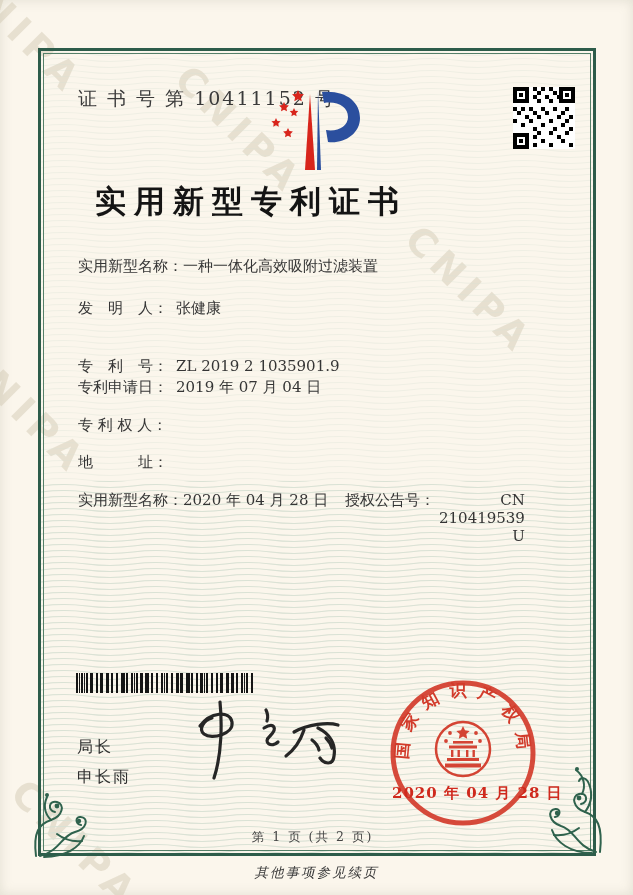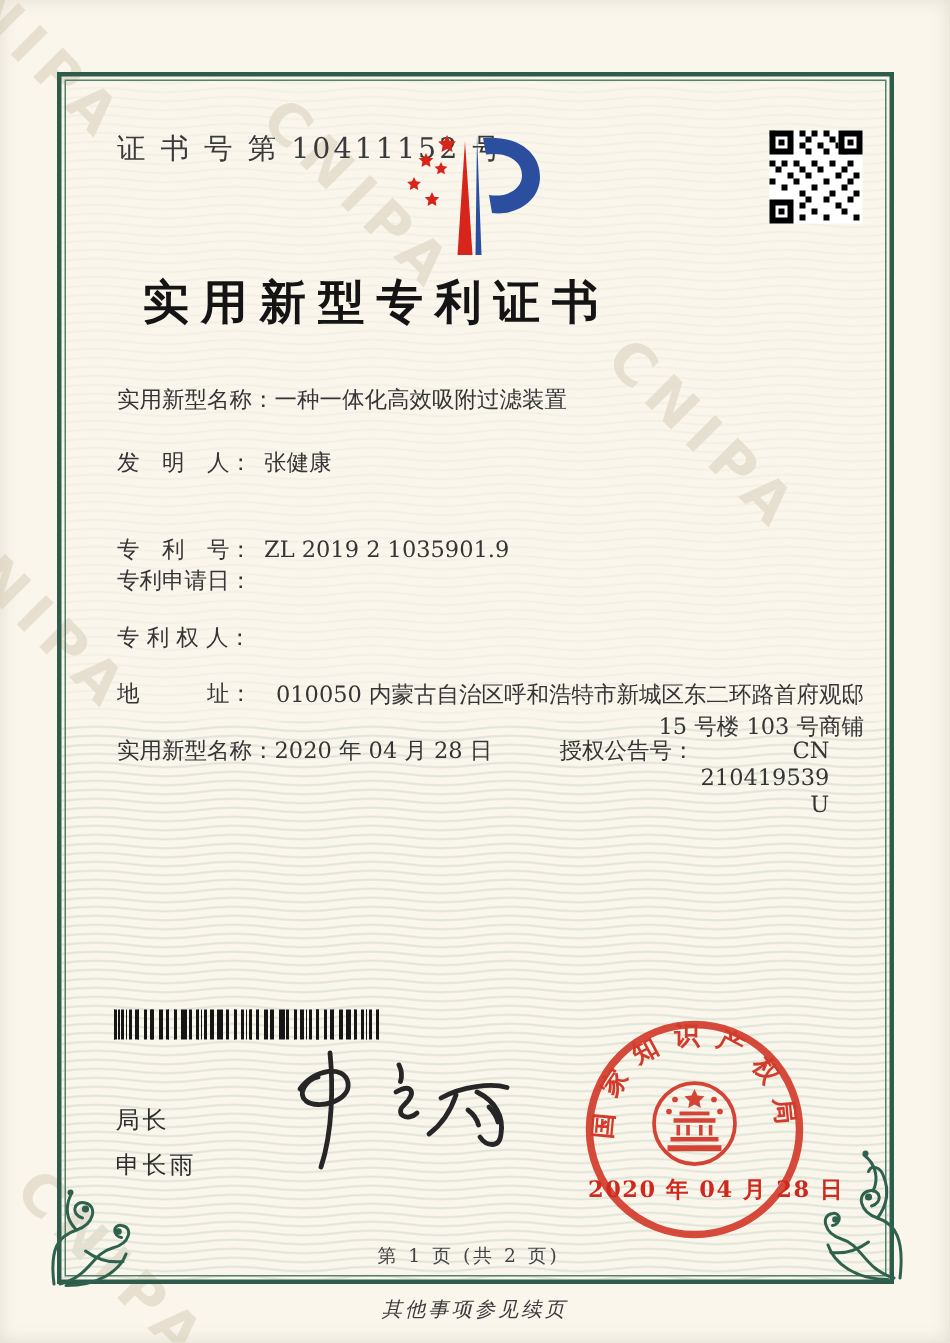--- a/index.html
+++ b/index.html
@@ -48,21 +48,21 @@
     font-size:31px; font-weight:600; letter-spacing:8px; color:#141414;
   }
   .fields { position:absolute; left:78px; top:0; width:500px; font-size:15px; color:#353535; }
   .row { position:absolute; display:flex; align-items:flex-start; }
   .lbl { flex:0 0 98px; white-space:nowrap; }
   .val { white-space:pre-wrap;text-align:right; }
   .r0{top:257px} .r1{top:299px} .r2{top:357px} .r3{top:378px} .r4{top:416px}
   .r5{top:453px; width:500px} .r5 .val{width:400px; line-height:21px;}
   .r6{top:491px}
   .pair2 { position:absolute; left:267px; top:0; display:flex; white-space:nowrap; }
-  .pair2 .lbl{flex:0 0 auto; margin-right:4px;margin-left:28px;}
+  .pair2 .lbl{flex:0 0 auto; margin-right:4px;}
   .body-text {
     position:absolute; left:75px; top:524px; width:494px;
     font-size:14.5px; font-style:italic; line-height:21.5px; color:#3b3b3b;
     text-align:justify;
   }
   .body-text p { text-indent:2em; }
   .barcode {
     position:absolute; left:76px; top:673px; width:178px; height:20px;
     background:
       repeating-linear-gradient(90deg,#151515 0 2px,transparent 2px 5px),
@@ -167,27 +167,27 @@
       <div class="row r1">
         <span class="lbl">发　明　人：</span>
         <span class="val">张健康</span>
       </div>
       <div class="row r2">
         <span class="lbl">专　利　号：</span>
         <span class="val">ZL 2019 2 1035901.9</span>
       </div>
       <div class="row r3">
         <span class="lbl">专利申请日：</span>
+        <span class="val">2019 年 07 月 04 日</span>
       </div>
       <div class="row r4">
         <span class="lbl">专 利 权 人：</span>
       </div>
       <div class="row r5">
         <span class="lbl">地　　　址：</span>
-        <span class="val">010050 内蒙古自治区呼和浩特市新城区东二环路首府观邸 15 号楼 103 号商铺</span>
       </div>
       <div class="row r6">
         <span class="lbl">实用新型名称：</span>
         <span class="val">2020 年 04 月 28 日</span>
         <span class="pair2">
           <span class="lbl">授权公告号：</span>
           <span class="val">CN 210419539 U</span>
         </span>
       </div>
     </div>

